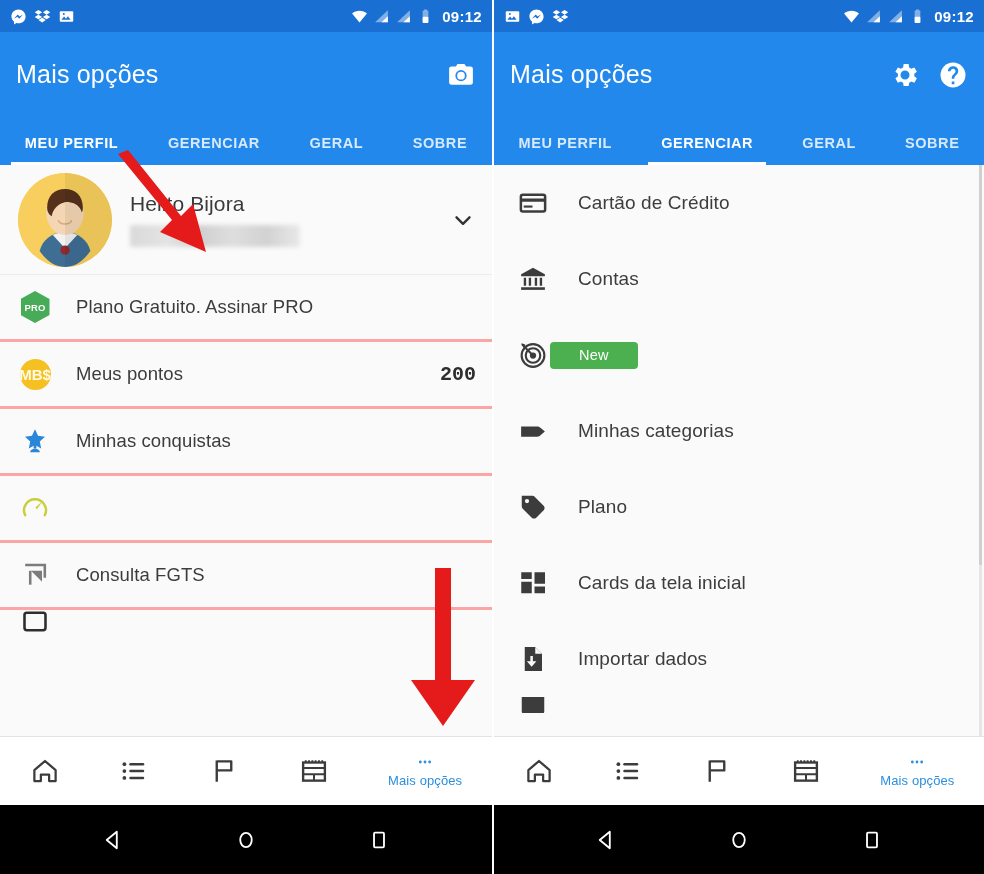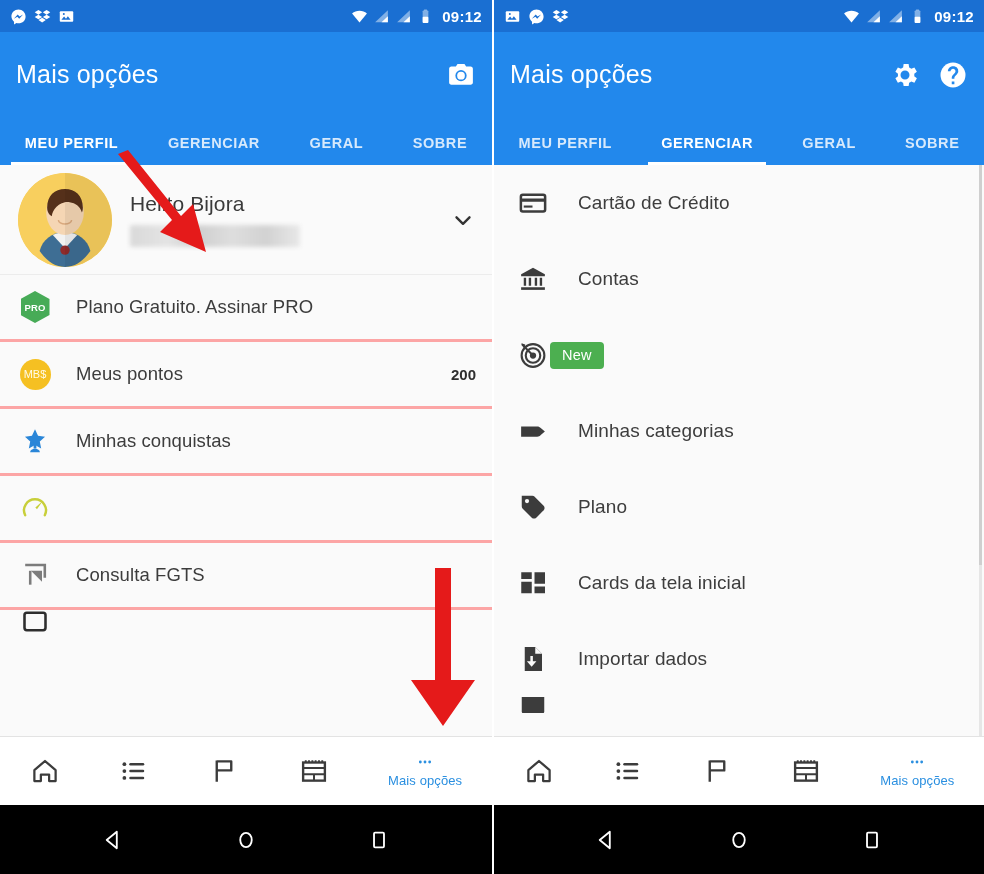--- a/index.html
+++ b/index.html
@@ -130,47 +130,47 @@
     width: 34px; height: 34px; flex: 0 0 34px;
     display: flex; align-items: center; justify-content: center;
   }
   .row .lbl {
     flex: 1 1 auto;
     padding-left: 24px;
     font-size: 18.5px; color: #3c3c3c;
     letter-spacing: .1px;
   }
   .row .val {
-    font-size: 15px; color: #2e2e2e; font-weight: bold;
+    font-size: 20px; color: #2e2e2e; font-weight: bold; font-family: Liberation Mono, monospace;
   }
   .badge-new {
     background: #4caf50; color: #ffffff;
     font-size: 14.5px;
-    padding: 5px 12px 6px; border-radius: 4px;
+    padding: 5px 29px 6px; border-radius: 4px;
     letter-spacing: .2px;
   }
 
   
   .row.mgr { height: 76px; border-bottom: none; padding-left: 22px; }
   .row.mgr .lbl { padding-left: 28px; font-size: 19px; color: #3d3d3d; }
   .row.clipped { overflow: hidden; }
 
   
   .hexbadge {
     width: 29px; height: 32px;
     background: #47ab57;
     clip-path: polygon(50% 0%, 100% 25%, 100% 75%, 50% 100%, 0% 75%, 0% 25%);
     display: flex; align-items: center; justify-content: center;
     color: #fff; font-size: 9.5px; font-weight: bold; letter-spacing: .2px;
   }
   .circbadge {
     width: 31px; height: 31px; border-radius: 50%;
     background: #f5c022;
     display: flex; align-items: center; justify-content: center;
-    color: #fffbe8; font-size: 11px; font-weight: normal;
+    color: #fffbe8; font-size: 15px; font-weight: bold;
   }
 
   
   .scroll-track {
     position: absolute; top: 0; right: 2px;
     width: 3px; height: 100%;
     background: #e6e6e6;
   }
   .scroll-thumb {
     position: absolute; right: 2px; top: 0;

